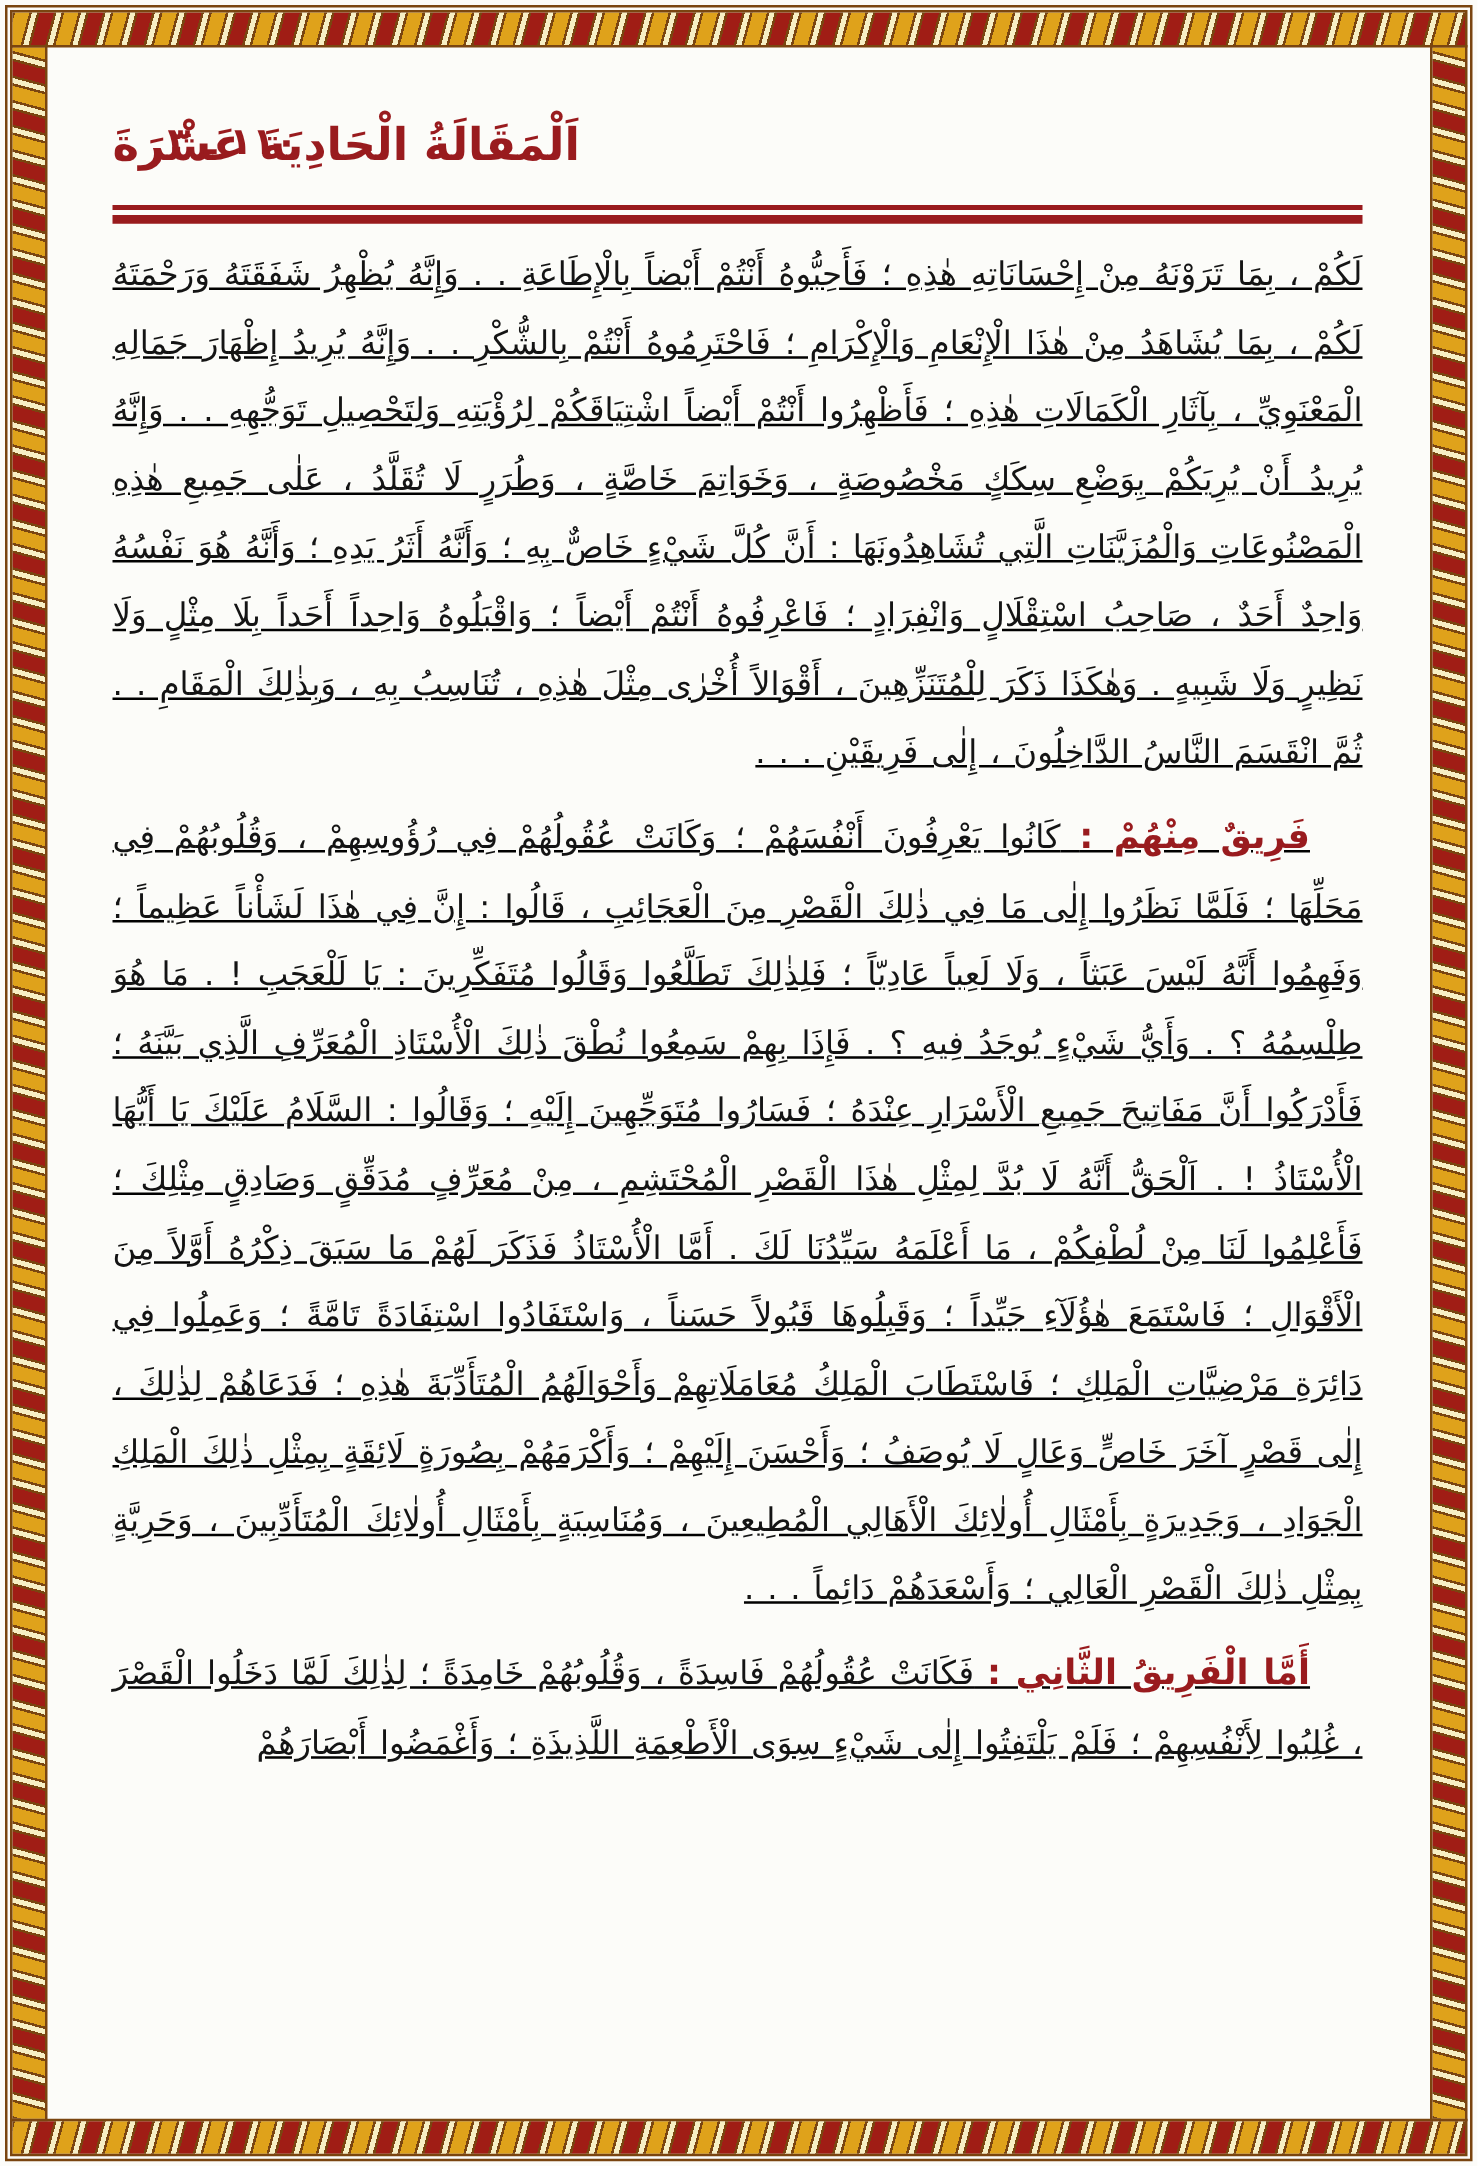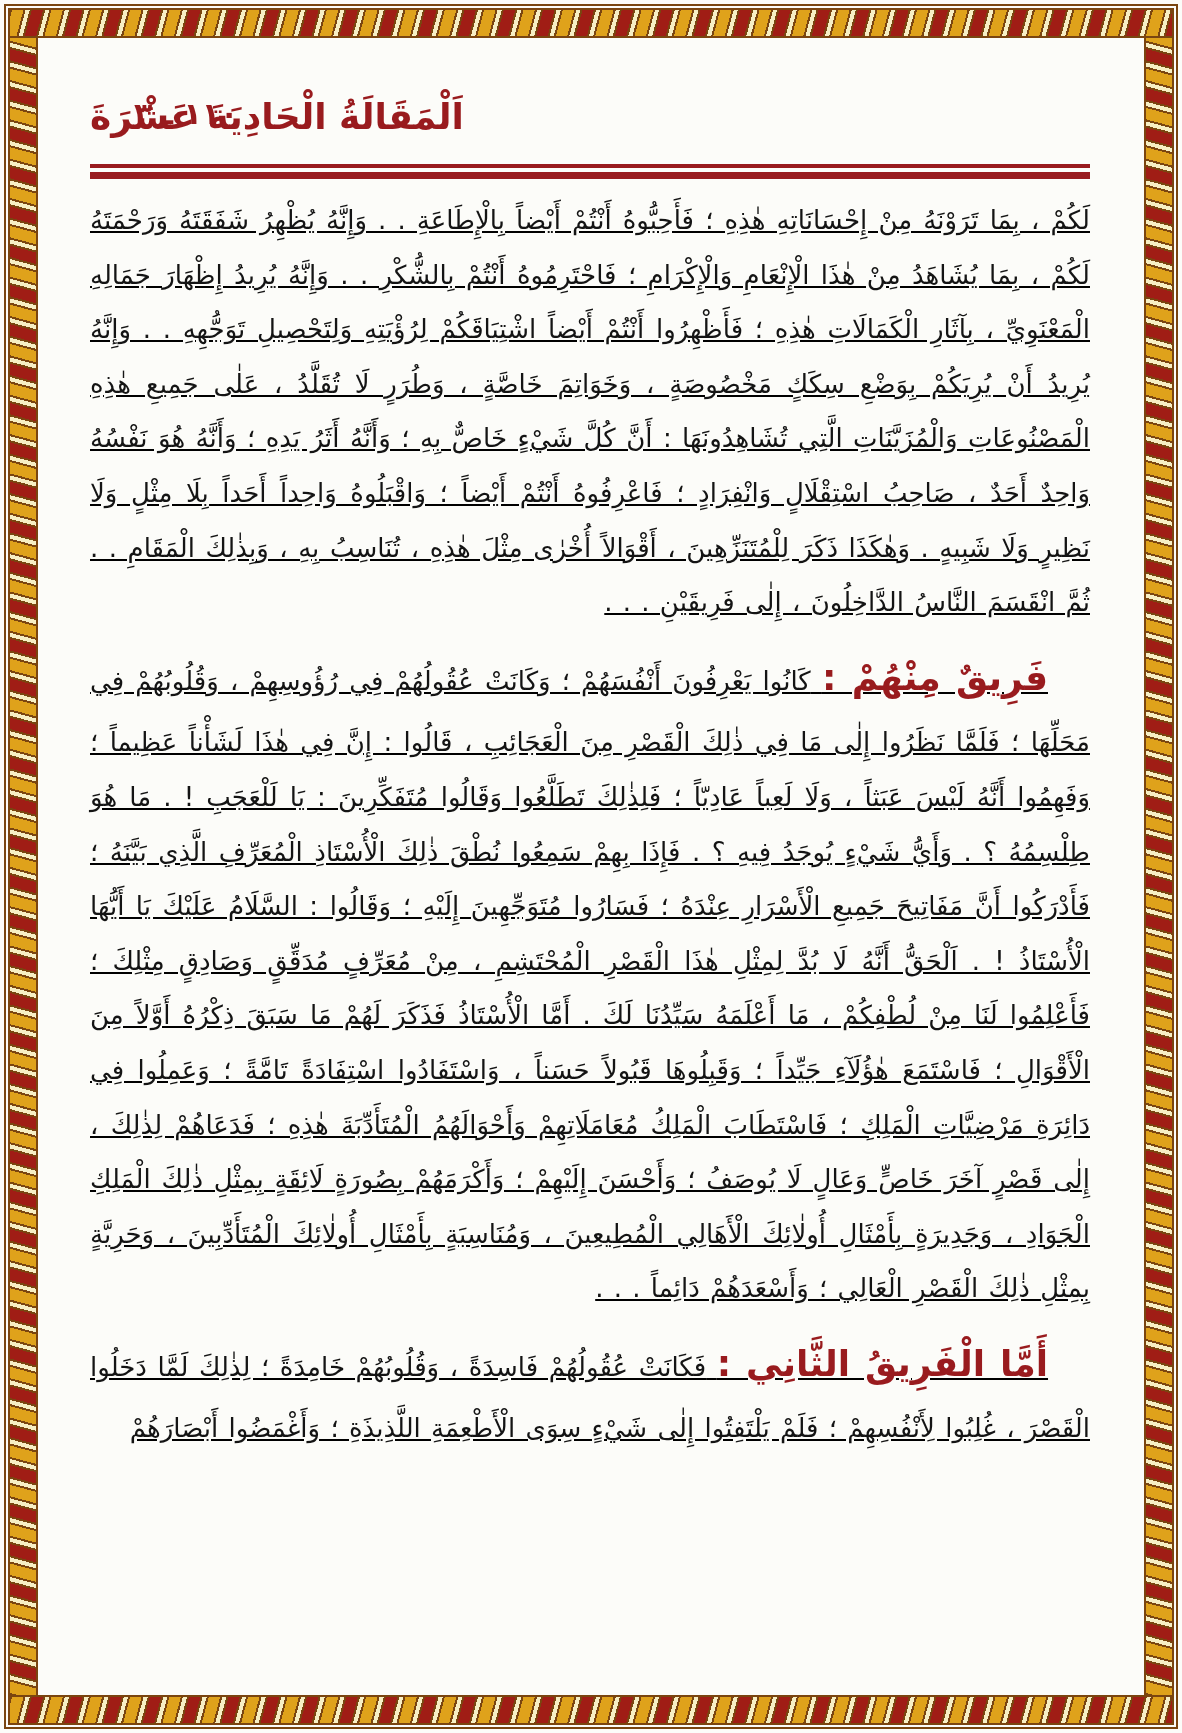--- a/index.html
+++ b/index.html
@@ -88,21 +88,21 @@
     font-size: 26px;
     line-height: 2.1;
     text-align: justify;
     text-justify: inter-word;
     word-spacing: 2px;
   }
   .body-text p.indented { text-indent: 42px; }
   .lead {
     color: #991b1e;
     font-weight: bold;
-    font-size: 36px;
+    font-size: 28px;
   }
 </style>
 </head>
 <body>
 
 <div class="page">
 
   <div class="frame-outer"></div>
   <div class="chain chain-h chain-top"></div>
   <div class="chain chain-h chain-bottom"></div>

